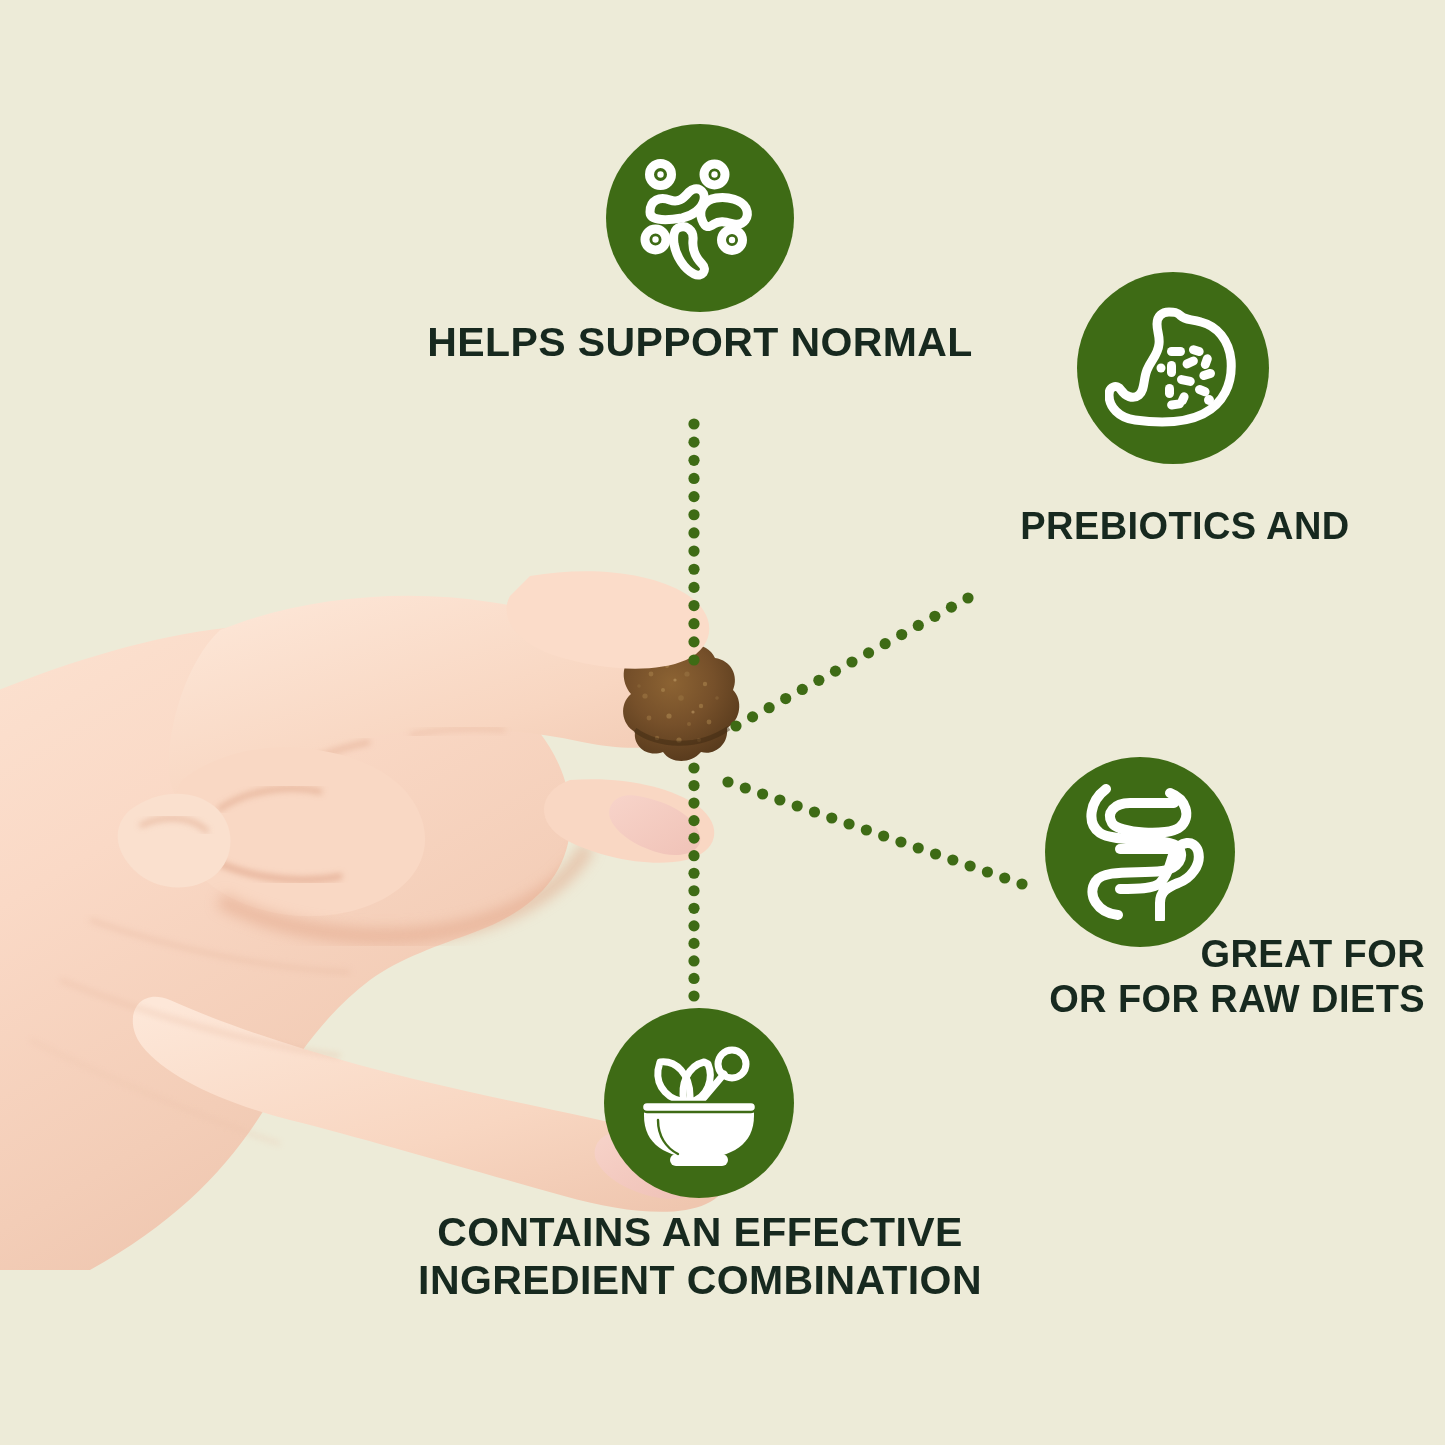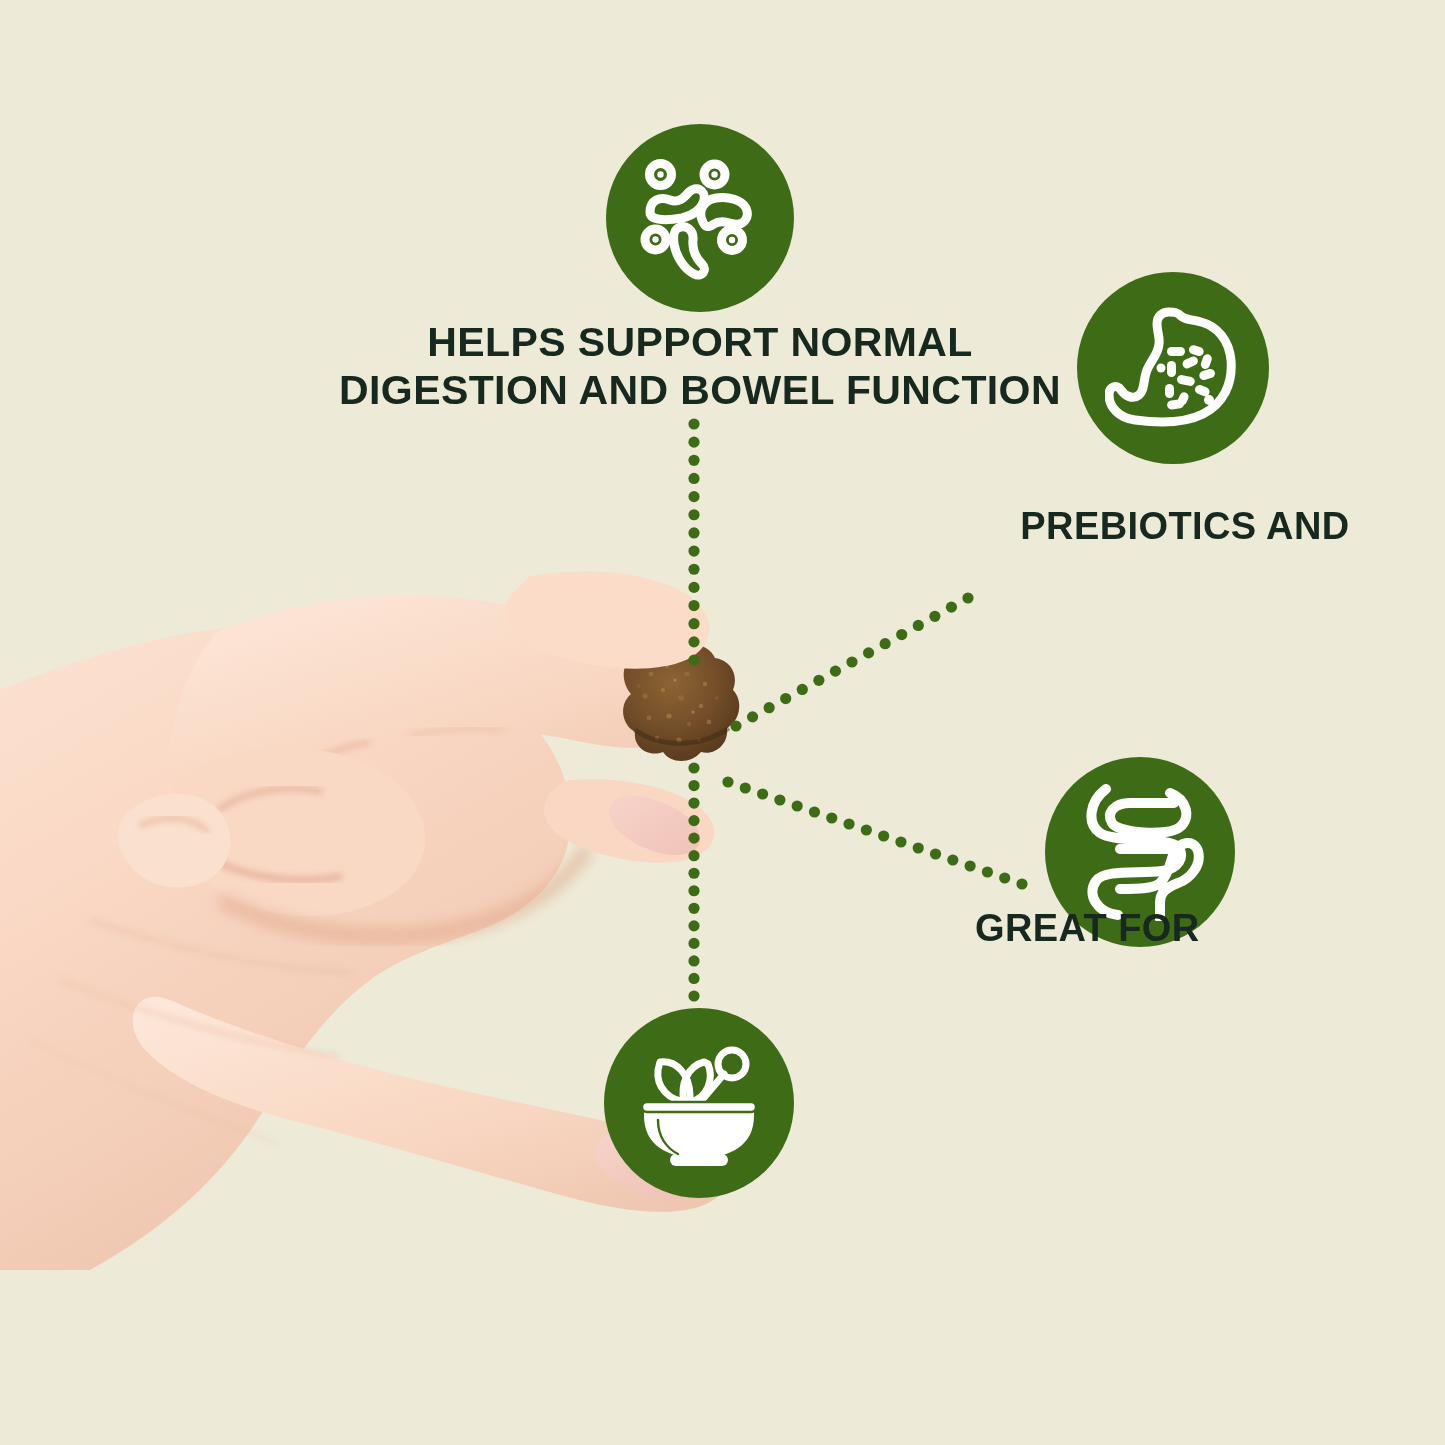--- a/index.html
+++ b/index.html
@@ -35,21 +35,21 @@
     font-weight:700;
     letter-spacing:0.4px;
     line-height:1.18;
     text-transform:uppercase;
     font-family:"Liberation Sans", sans-serif;
   }
   .caption div{white-space:nowrap;}
 
   #cap-digestion{ left:240px; top:318px; width:920px; text-align:center; font-size:41px; }
   #cap-prebiotic{ left:935px; top:470px; width:500px; text-align:center; font-size:38px;margin-top:34px; }
-  #cap-switching{ left:975px; top:906px; width:450px; text-align:left; font-size:38px; }
+  #cap-switching{ left:975px; top:932px; width:450px; text-align:right; font-size:38px; }
   #cap-ingredient{ left:300px; top:1208px; width:800px; text-align:center; font-size:41px; }
 </style>
 </head>
 <body>
 
 <div class="stage">
 
   <div class="hand-wrap">
     <svg width="810" height="790" viewBox="0 0 810 790">
       <defs>
@@ -274,21 +274,20 @@
       </g>
       <circle cx="24.5" cy="20.5" r="3.2" fill="#FFFFFF"></circle>
       <circle cx="78.5" cy="20.5" r="3.2" fill="#FFFFFF"></circle>
       <circle cx="19.5" cy="85.5" r="3.2" fill="#FFFFFF"></circle>
       <circle cx="96" cy="86" r="3.2" fill="#FFFFFF"></circle>
     </svg>
   </div>
 
   <div class="caption" id="cap-digestion">
     <div>HELPS SUPPORT NORMAL</div>
-    <div>DIGESTION AND BOWEL FUNCTION</div>
   </div>
 
   <div class="badge" style="left:1077px;top:272px;width:192px;height:192px;">
     <svg width="136" height="136" viewBox="0 0 136 136">
       <path d="M 64 12 C 57 12, 52 16, 52 24 C 52 32, 55 36, 54 44
                C 53 55, 46 60, 42 70 C 38 80, 40 90, 34 95
                C 28 100, 20 96, 16 90 C 12 84, 4 86, 4 95
                C 4 107, 14 118, 30 120 C 52 123, 78 124, 98 114
                C 118 104, 128 84, 126 60 C 124 40, 112 26, 96 22
                C 86 19, 80 20, 76 16 C 72 12, 69 12, 64 12 Z" fill="none" stroke="#FFFFFF" stroke-width="9" stroke-linecap="round" stroke-linejoin="round"></path>
@@ -332,20 +331,21 @@
                  C 96 90, 96 78, 100 70
                  C 106 58, 120 56, 124 68
                  C 128 82, 116 96, 104 100
                  C 94 104, 86 108, 86 120 L 86 136"></path>
       </g>
     </svg>
   </div>
 
   <div class="caption" id="cap-switching">
     <div>GREAT FOR</div>
+    <div>OR FOR RAW DIETS</div>
   </div>
 
   <div class="badge" style="left:604px;top:1008px;width:190px;height:190px;">
     <svg width="134" height="134" viewBox="0 0 134 134">
 
       <path d="M 28 26 C 44 24, 58 38, 58 60 L 58 66
                C 36 66, 24 50, 26 34 Z" fill="none" stroke="#FFFFFF" stroke-width="7" stroke-linejoin="round"></path>
       <path d="M 72 26 C 56 30, 48 48, 52 66 L 58 66
                C 76 62, 82 42, 76 28 Z" fill="none" stroke="#FFFFFF" stroke-width="7" stroke-linejoin="round"></path>
 
@@ -356,14 +356,18 @@
 
       <path d="M 12 70 L 122 70 L 122 80 C 122 108, 100 122, 67 122
                C 34 122, 12 108, 12 80 Z" fill="#FFFFFF"></path>
       <rect x="10" y="66" width="114" height="10" rx="5" fill="#FFFFFF"></rect>
       <rect x="10" y="66" width="114" height="10" rx="5" fill="none" stroke="#3E6B15" stroke-width="2.4"></rect>
       <rect x="38" y="118" width="58" height="12" rx="6" fill="#FFFFFF"></rect>
       <path d="M 26 84 C 26 100, 34 112, 46 118" fill="none" stroke="#3E6B15" stroke-width="2.4" stroke-linecap="round"></path>
     </svg>
   </div>
 
+  <div class="caption" id="cap-ingredient">
+    <div>CONTAINS AN EFFECTIVE</div>
+    <div>INGREDIENT COMBINATION</div>
+  </div>
 
 </div>
 
 </body></html>

